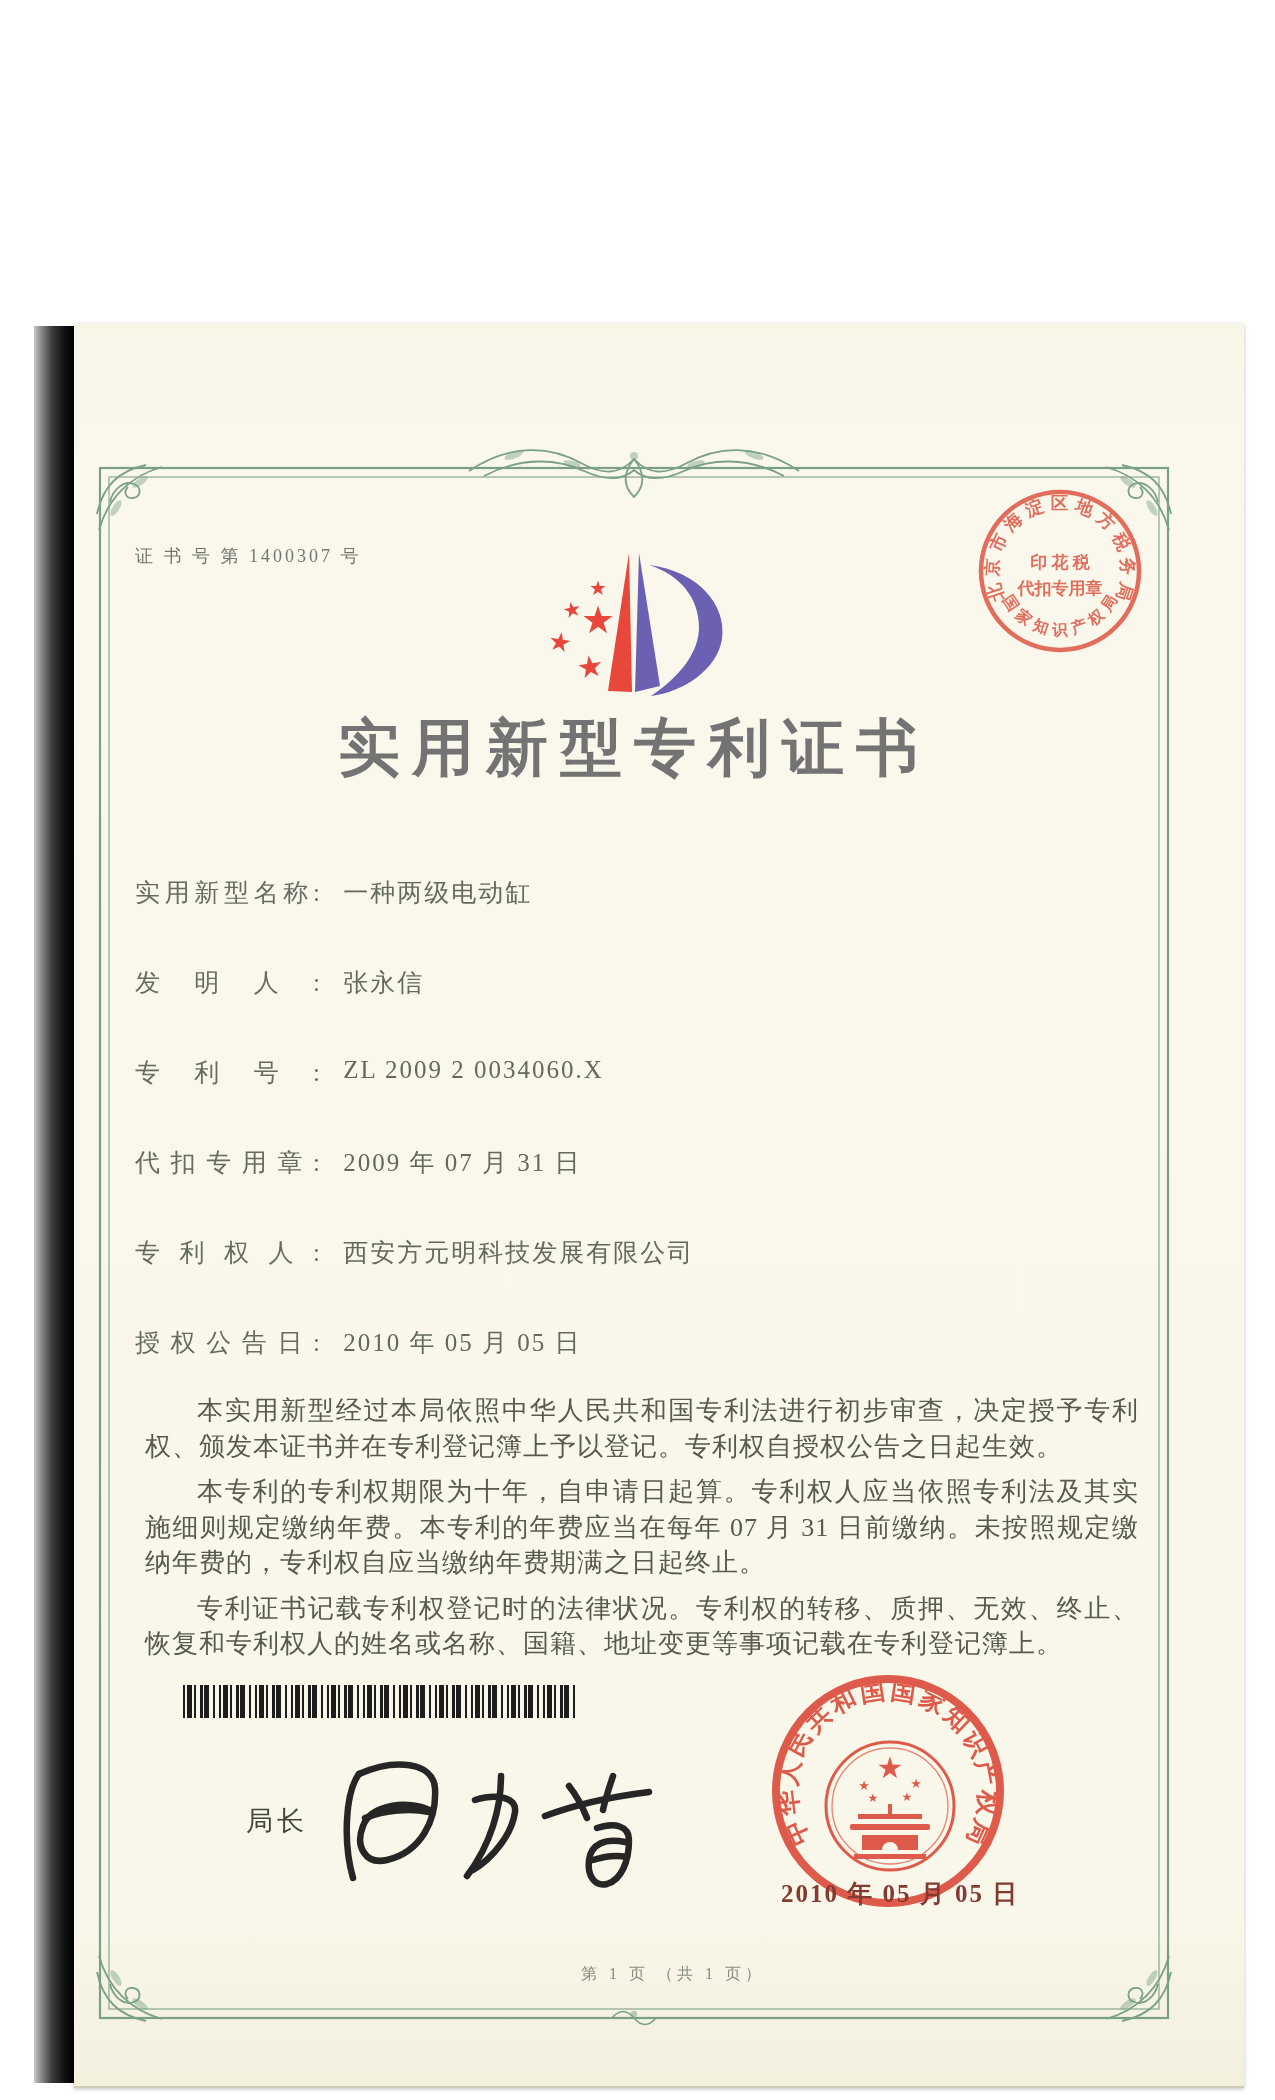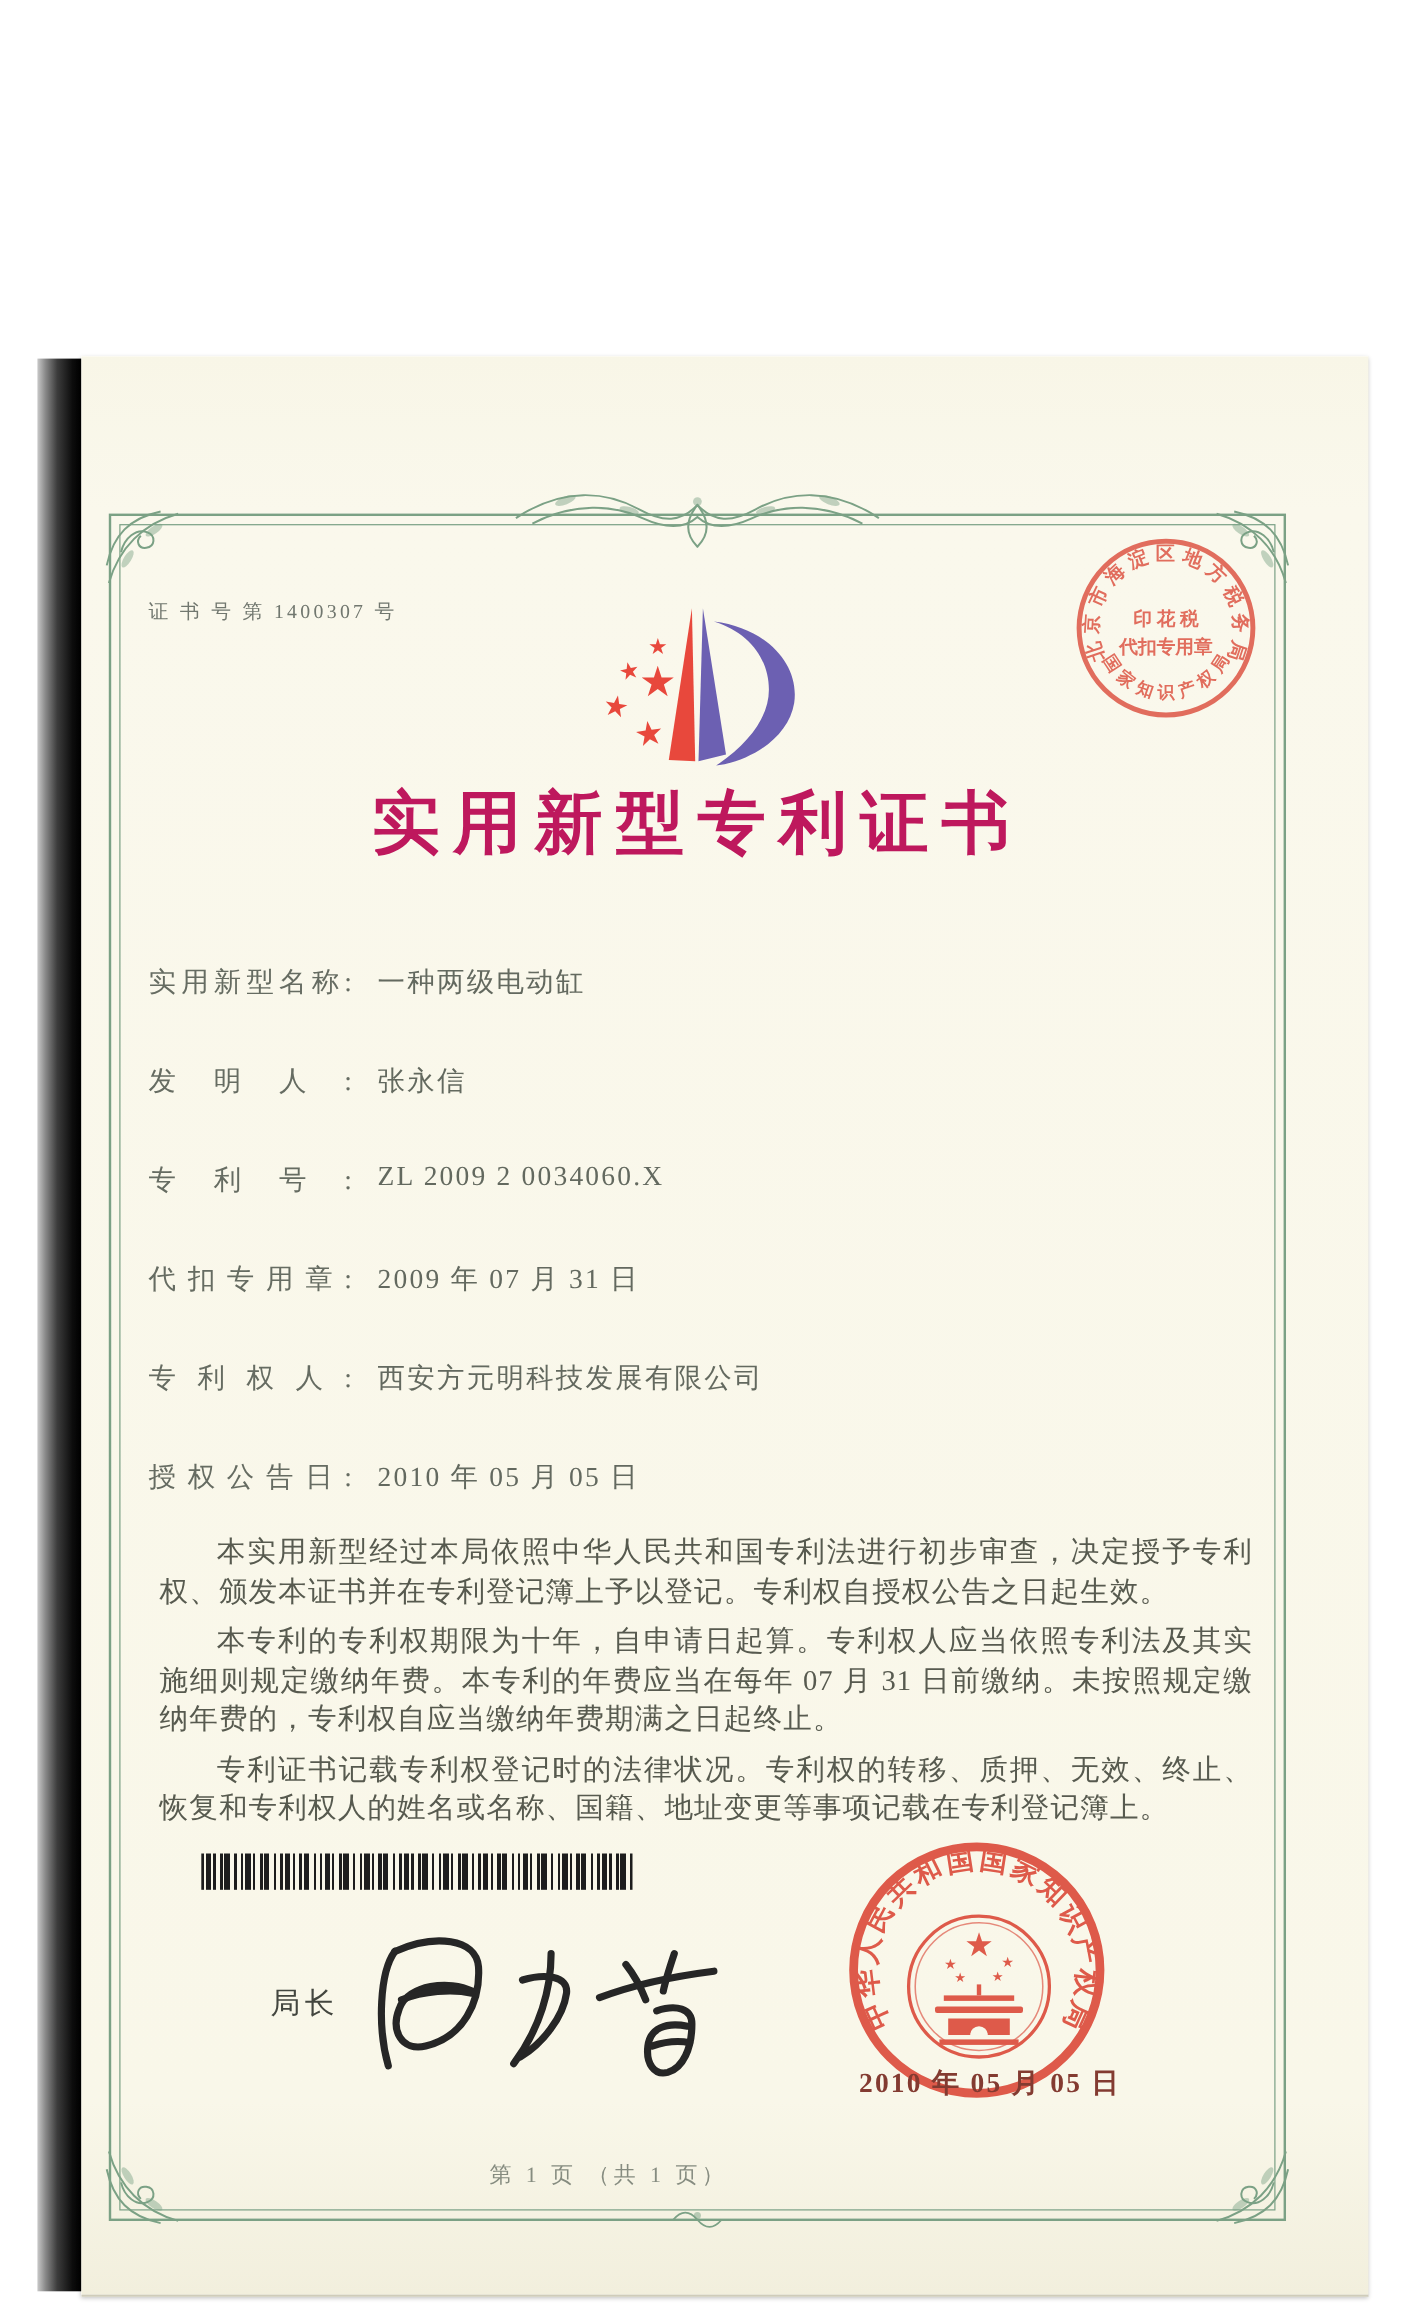--- a/index.html
+++ b/index.html
@@ -17,21 +17,21 @@
     border-bottom:2px solid #cfccba;
     box-shadow:0 1px 4px rgba(0,0,0,.25);
   }
   .frame-svg{position:absolute;left:0;top:0;}
   .cert-no{
     position:absolute;left:135px;top:544px;font-size:18px;letter-spacing:3px;
     color:#71776f;white-space:pre;
   }
   .doc-title{
     position:absolute;left:284px;top:706px;width:700px;text-align:center;
-    font-size:62px;font-weight:700;letter-spacing:12px;color:#be185d;white-space:nowrap;
+    font-size:62px;font-weight:700;letter-spacing:12px;color:#737373;white-space:nowrap;
   }
   .fields{position:absolute;left:135px;top:876px;width:900px;}
   .field-row{height:90px;font-size:25px;color:#666c62;white-space:nowrap;}
   .flabel{
     display:inline-block;width:186px;text-align:justify;text-align-last:justify;
     vertical-align:top;letter-spacing:1px;
   }
   .fvalue{margin-left:16px;letter-spacing:2px;color:#63695f;}
   .body-text{
     position:absolute;left:135px;top:1383px;width:1014px;
@@ -48,22 +48,22 @@
       #1d1d1d 21px 26px,rgba(0,0,0,0) 26px 30px,
       #1d1d1d 30px 32px,rgba(0,0,0,0) 32px 36px);
   }
   .signer-label{
     position:absolute;left:246px;top:1803px;font-size:27px;color:#43463f;letter-spacing:4px;
   }
   .signature-svg{position:absolute;left:325px;top:1748px;}
   .seal-tax{position:absolute;left:975px;top:482px;opacity:.82;}
   .seal-office{position:absolute;left:765px;top:1666px;opacity:.93;}
   .page-footer{
-    position:absolute;left:445px;top:1964px;width:320px;text-align:left;
-    font-size:20px;letter-spacing:4px;color:#868c80;white-space:pre;
+    position:absolute;left:445px;top:1964px;width:320px;text-align:right;
+    font-size:16px;letter-spacing:4px;color:#868c80;white-space:pre;
   }
 </style>
 </head>
 <body>
 
 <div class="gutter"></div>
 
 <div class="scan-page"></div>
 
 <svg class="frame-svg" width="1275" height="2100" viewBox="0 0 1275 2100">

